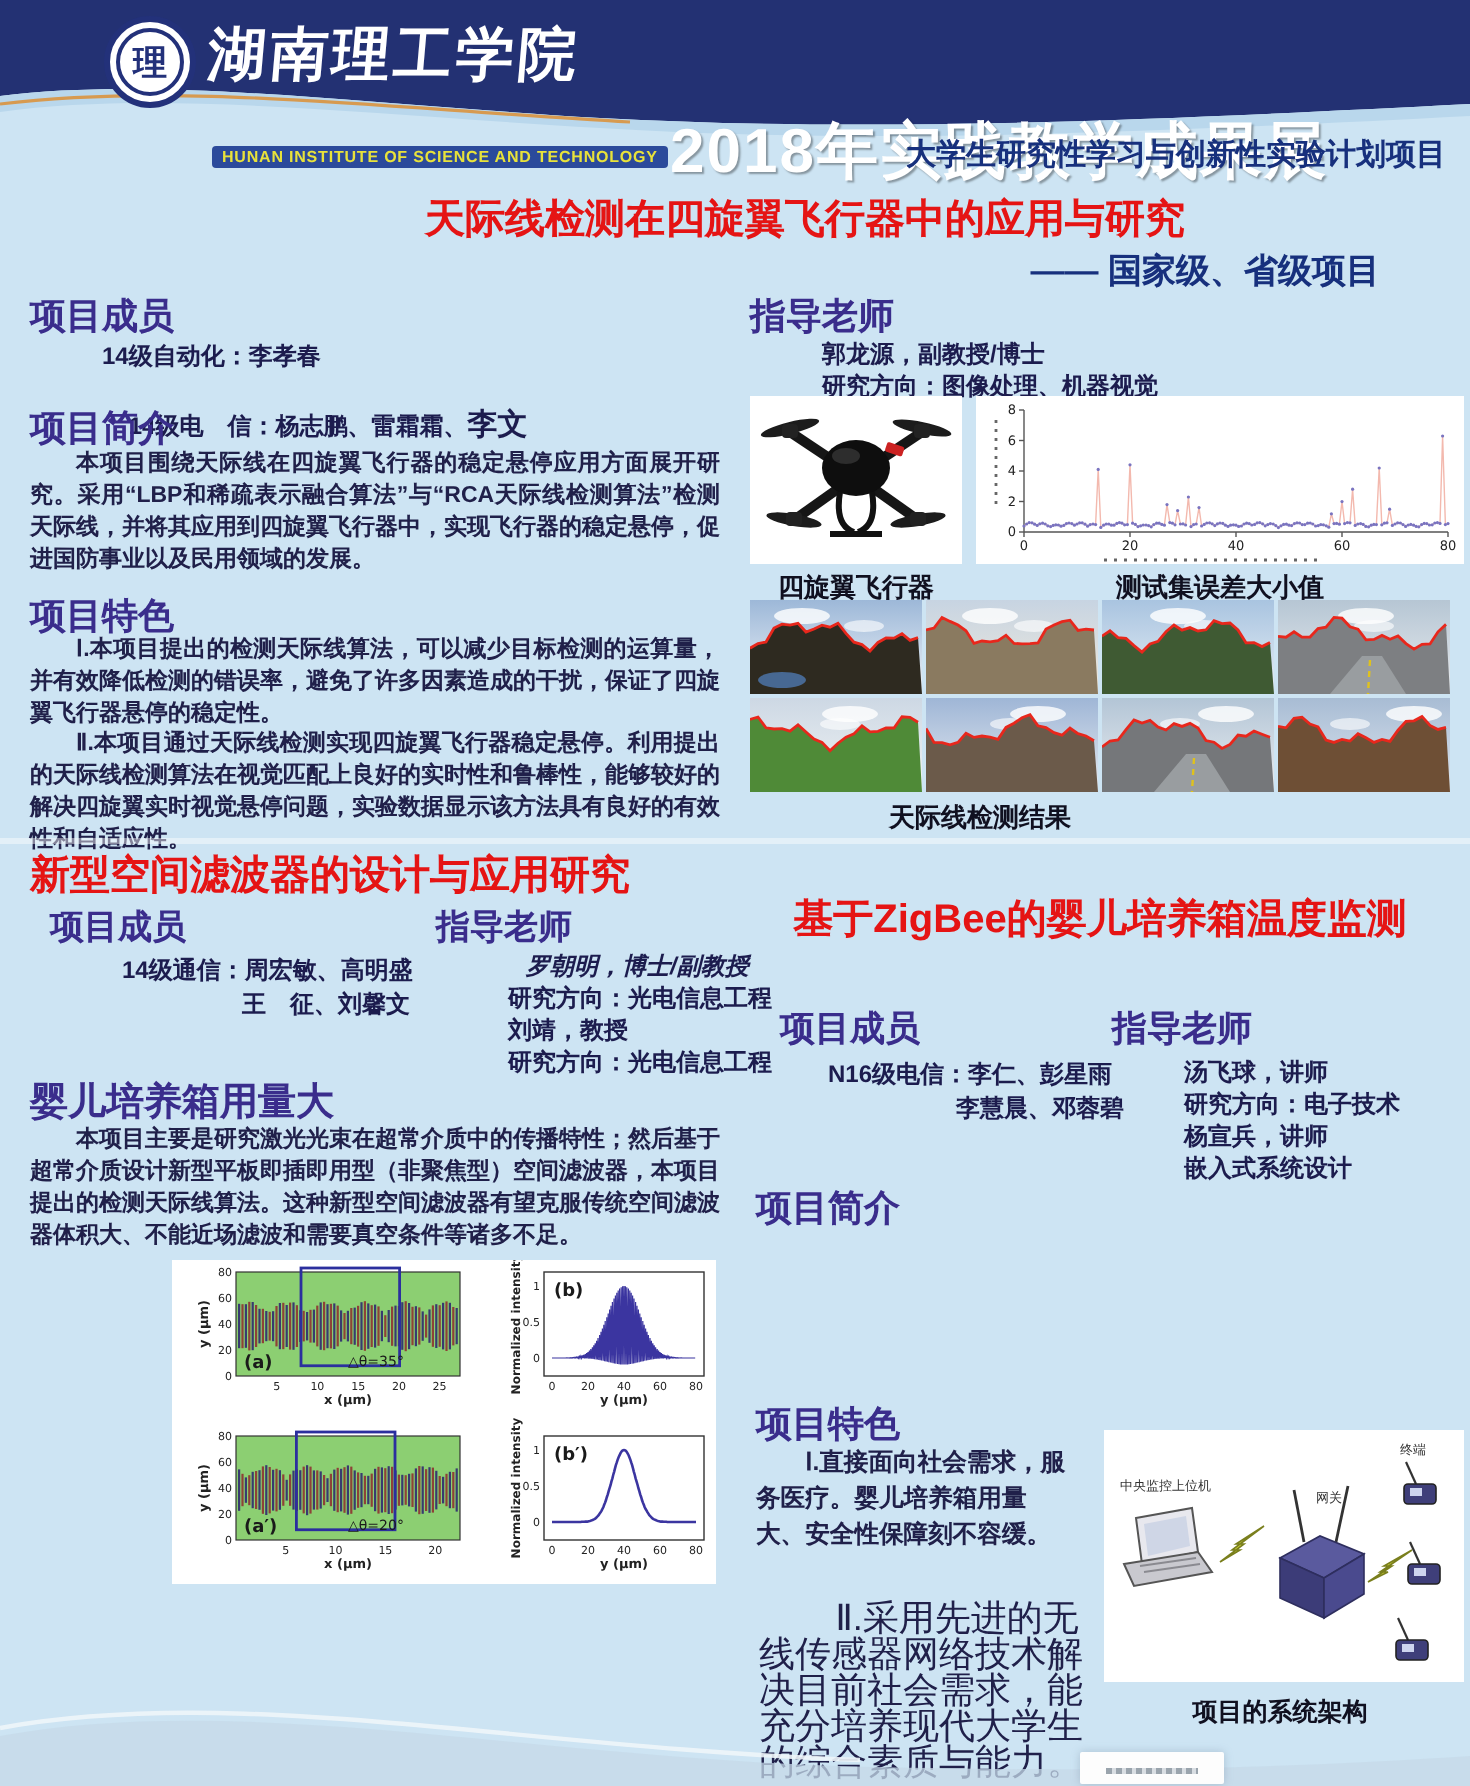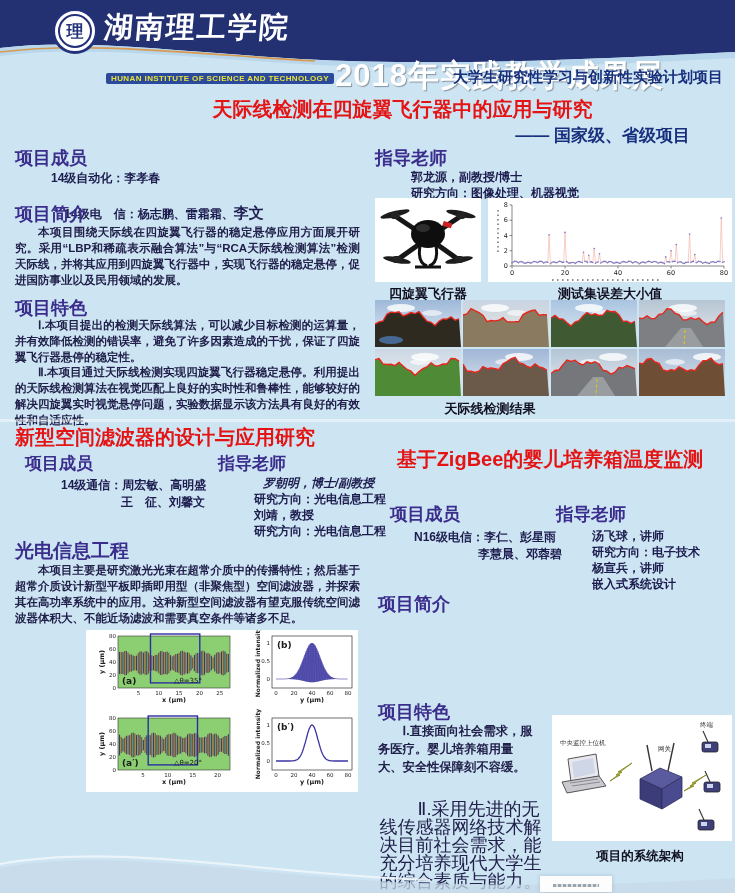--- a/index.html
+++ b/index.html
@@ -413,22 +413,22 @@
   <div class="abs h-purple" style="left:25px;top:452px;font-size:17px;">项目成员</div>
   <div class="abs member" style="left:25px;top:477px;">14级通信：周宏敏、高明盛</div>
   <div class="abs member" style="left:85px;top:494px;">王　征、刘馨文</div>
 
   <div class="abs h-purple" style="left:218px;top:452px;font-size:17px;">指导老师</div>
   <div class="abs member" style="left:227px;top:475px;font-style:italic;">罗朝明，博士/副教授</div>
   <div class="abs member" style="left:218px;top:491px;">研究方向：光电信息工程</div>
   <div class="abs member" style="left:218px;top:507px;">刘靖，教授</div>
   <div class="abs member" style="left:218px;top:523px;">研究方向：光电信息工程</div>
 
-  <div class="abs h-purple" style="left:15px;top:538px;font-size:19px;">光电信息工程</div>
-  <div class="abs body-txt indent" style="left:15px;top:562px;width:345px;">本项目主要是研究激光光束在超常介质中的传播特性；然后基于超常介质设计新型平板即插即用型（非聚焦型）空间滤波器，并探索其在高功率系统中的应用。这种新型空间滤波器有望克服传统空间滤波器体积大、不能近场滤波和需要真空条件等诸多不足。</div>
+  <div class="abs h-purple" style="left:15px;top:538px;font-size:19px;">婴儿培养箱用量大</div>
+  <div class="abs body-txt indent" style="left:15px;top:562px;width:345px;">本项目主要是研究激光光束在超常介质中的传播特性；然后基于超常介质设计新型平板即插即用型（非聚焦型）空间滤波器，本项目提出的检测天际线算法。这种新型空间滤波器有望克服传统空间滤波器体积大、不能近场滤波和需要真空条件等诸多不足。</div>
 
   <div class="abs whitebox" style="left:86px;top:630px;width:272px;height:162px;">
     <svg id="physfig-svg" width="272" height="162">
         <rect x="32" y="6" width="112" height="52" fill="#8ccf72" stroke="#333" stroke-width="0.6"></rect>
         <rect x="33.0" y="21.9" width="1.1" height="22.2" fill="#2c2670" opacity="0.88"></rect>
         <rect x="34.7" y="22.1" width="1.1" height="22.0" fill="#8e2f2f" opacity="0.88"></rect>
         <rect x="36.4" y="22.1" width="1.1" height="21.8" fill="#2c2670" opacity="0.88"></rect>
         <rect x="38.1" y="20.9" width="1.1" height="24.3" fill="#8e2f2f" opacity="0.88"></rect>
         <rect x="39.8" y="21.0" width="1.1" height="24.1" fill="#2c2670" opacity="0.88"></rect>
         <rect x="41.5" y="22.5" width="1.1" height="21.0" fill="#8e2f2f" opacity="0.88"></rect>

